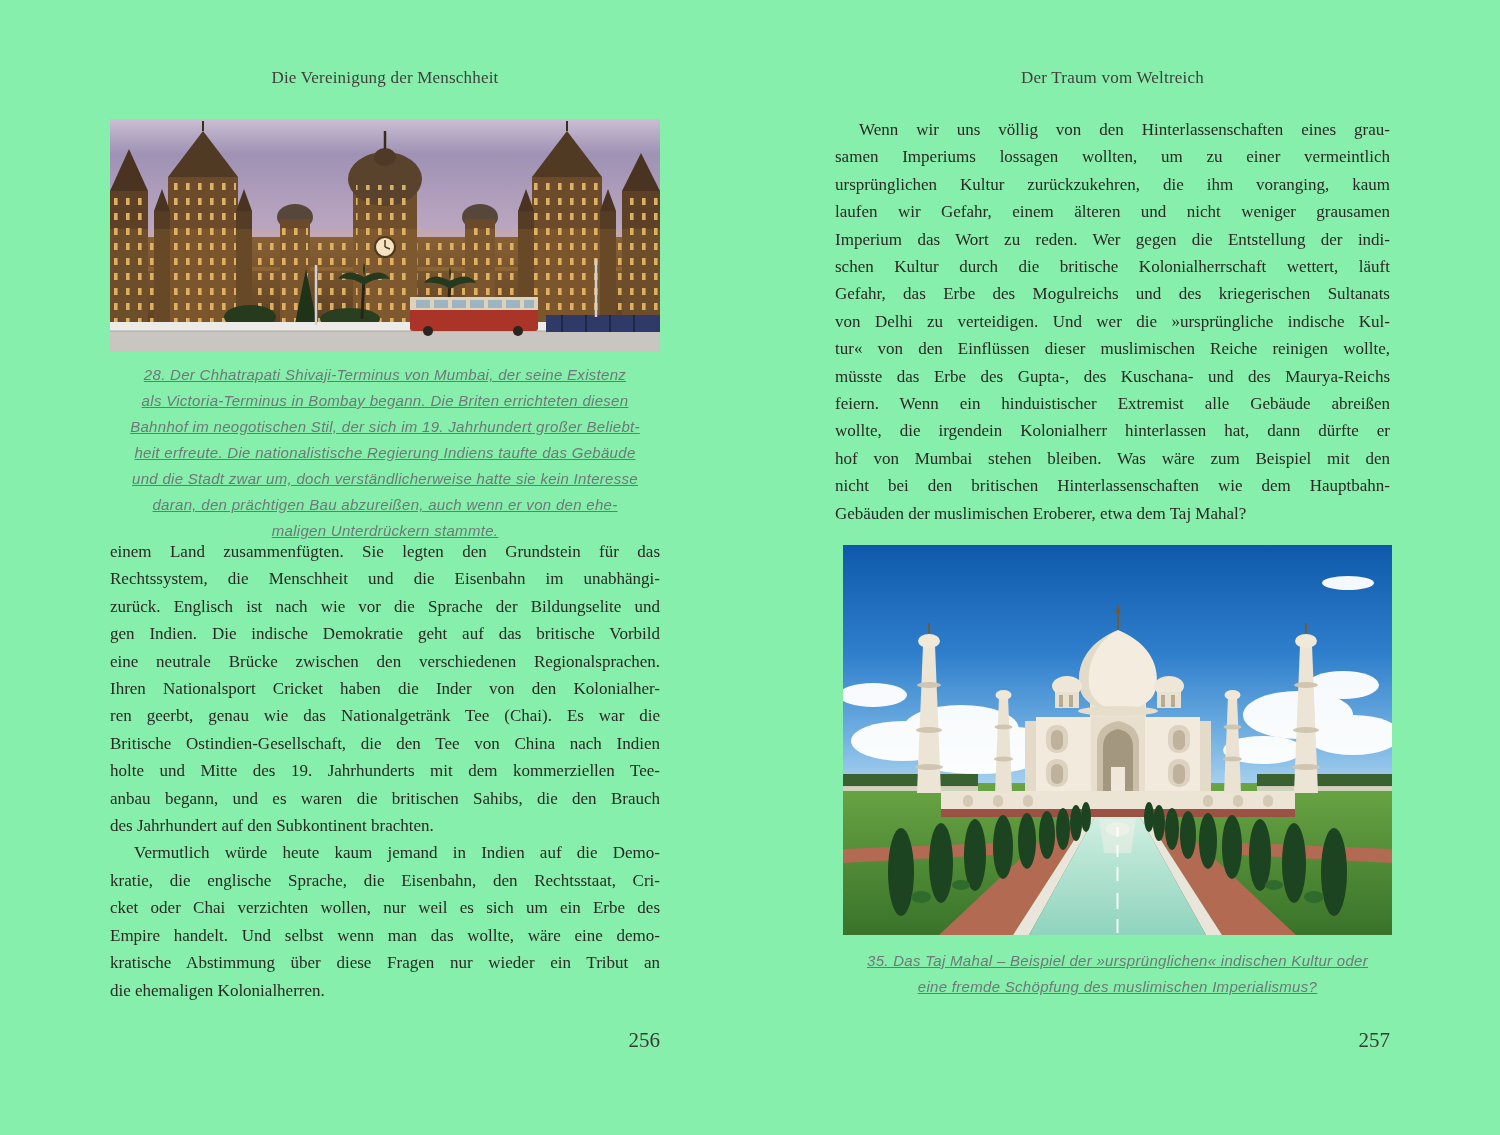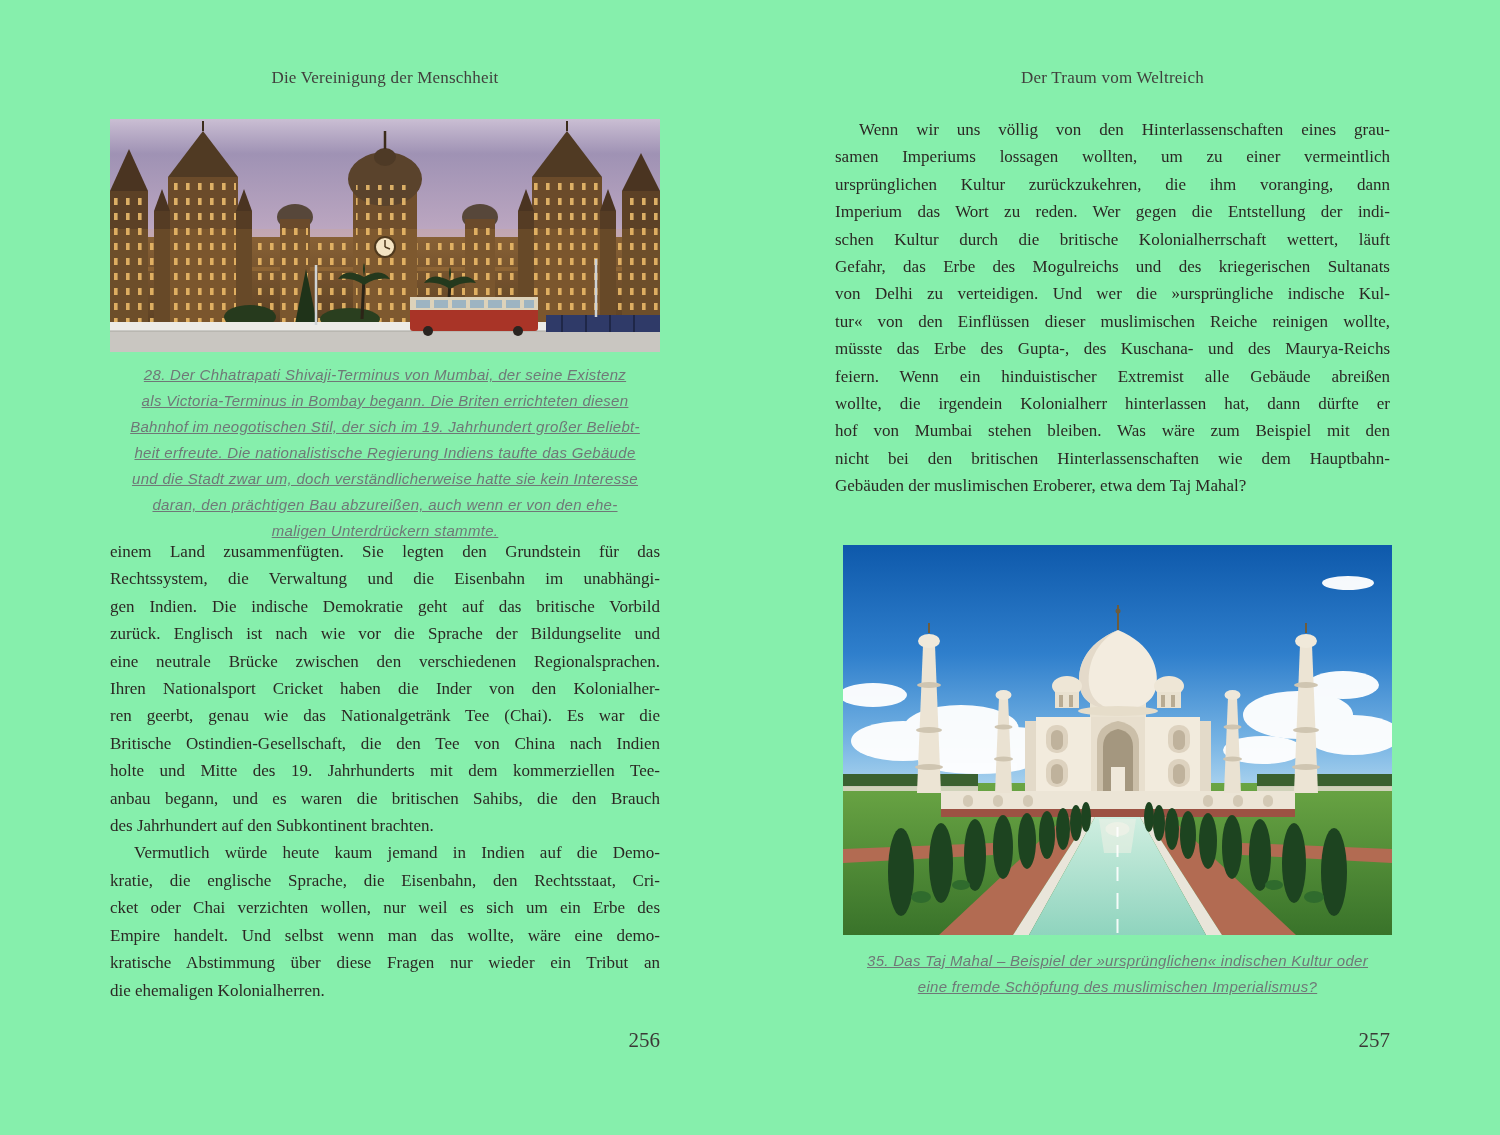--- a/index.html
+++ b/index.html
@@ -171,23 +171,23 @@
         <div class="cap-line">Bahnhof im neogotischen Stil, der sich im 19. Jahrhundert großer Beliebt-</div>
         <div class="cap-line">heit erfreute. Die nationalistische Regierung Indiens taufte das Gebäude</div>
         <div class="cap-line">und die Stadt zwar um, doch verständlicherweise hatte sie kein Interesse</div>
         <div class="cap-line">daran, den prächtigen Bau abzureißen, auch wenn er von den ehe-</div>
         <div class="cap-line last">maligen Unterdrückern stammte.</div>
       </figcaption>
 
     <div class="body body-left">
       <div class="para">
           <div class="line">einem Land zusammenfügten. Sie legten den Grundstein für das</div>
-          <div class="line">Rechtssystem, die Verwaltung und die Eisenbahn im unabhängi-</div>
+          <div class="line">Rechtssystem, die Menschheit und die Eisenbahn im unabhängi-</div>
+          <div class="line">zurück. Englisch ist nach wie vor die Sprache der Bildungselite und</div>
           <div class="line">gen Indien. Die indische Demokratie geht auf das britische Vorbild</div>
-          <div class="line">zurück. Englisch ist nach wie vor die Sprache der Bildungselite und</div>
           <div class="line">eine neutrale Brücke zwischen den verschiedenen Regionalsprachen.</div>
           <div class="line">Ihren Nationalsport Cricket haben die Inder von den Kolonialher-</div>
           <div class="line">ren geerbt, genau wie das Nationalgetränk Tee (Chai). Es war die</div>
           <div class="line">Britische Ostindien-Gesellschaft, die den Tee von China nach Indien</div>
           <div class="line">holte und Mitte des 19. Jahrhunderts mit dem kommerziellen Tee-</div>
           <div class="line">anbau begann, und es waren die britischen Sahibs, die den Brauch</div>
           <div class="line last">des Jahrhundert auf den Subkontinent brachten.</div>
         </div>
       <div class="para indent">
           <div class="line">Vermutlich würde heute kaum jemand in Indien auf die Demo-</div>
@@ -203,21 +203,22 @@
   </section>
 
   <section class="page right">
 
     <div class="running-header">Der Traum vom Weltreich</div>
 
     <div class="body body-right">
       <div class="para indent">
           <div class="line">Wenn wir uns völlig von den Hinterlassenschaften eines grau-</div>
           <div class="line">samen Imperiums lossagen wollten, um zu einer vermeintlich</div>
-          <div class="line">ursprünglichen Kultur zurückzukehren, die ihm voranging, dann</div>
+          <div class="line">ursprünglichen Kultur zurückzukehren, die ihm voranging, kaum</div>
+          <div class="line">laufen wir Gefahr, einem älteren und nicht weniger grausamen</div>
           <div class="line">Imperium das Wort zu reden. Wer gegen die Entstellung der indi-</div>
           <div class="line">schen Kultur durch die britische Kolonialherrschaft wettert, läuft</div>
           <div class="line">Gefahr, das Erbe des Mogulreichs und des kriegerischen Sultanats</div>
           <div class="line">von Delhi zu verteidigen. Und wer die »ursprüngliche indische Kul-</div>
           <div class="line">tur« von den Einflüssen dieser muslimischen Reiche reinigen wollte,</div>
           <div class="line">müsste das Erbe des Gupta-, des Kuschana- und des Maurya-Reichs</div>
           <div class="line">feiern. Wenn ein hinduistischer Extremist alle Gebäude abreißen</div>
           <div class="line">wollte, die irgendein Kolonialherr hinterlassen hat, dann dürfte er</div>
           <div class="line">hof von Mumbai stehen bleiben. Was wäre zum Beispiel mit den</div>
           <div class="line">nicht bei den britischen Hinterlassenschaften wie dem Hauptbahn-</div>

